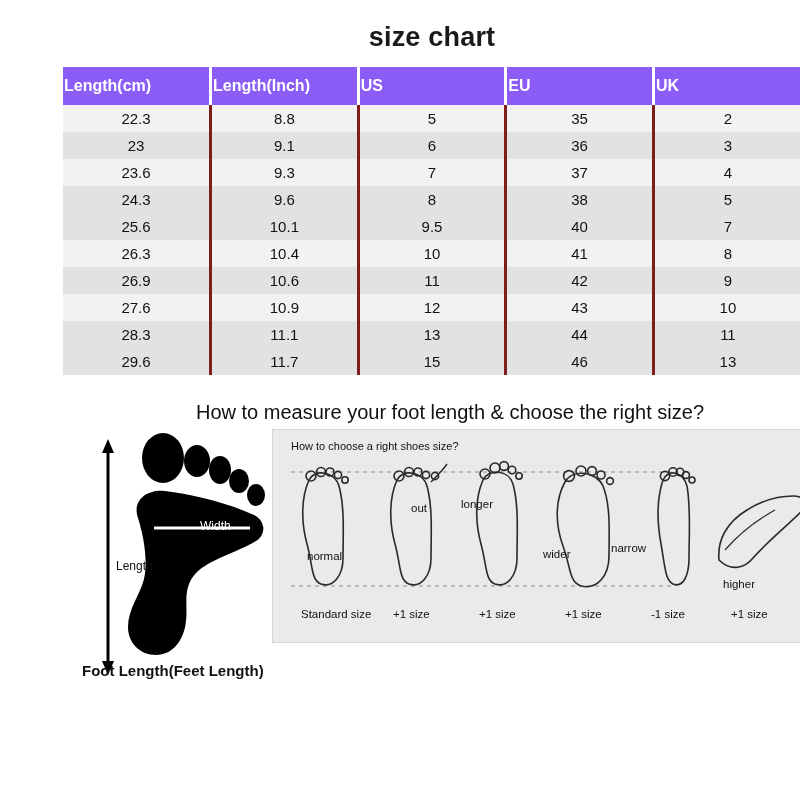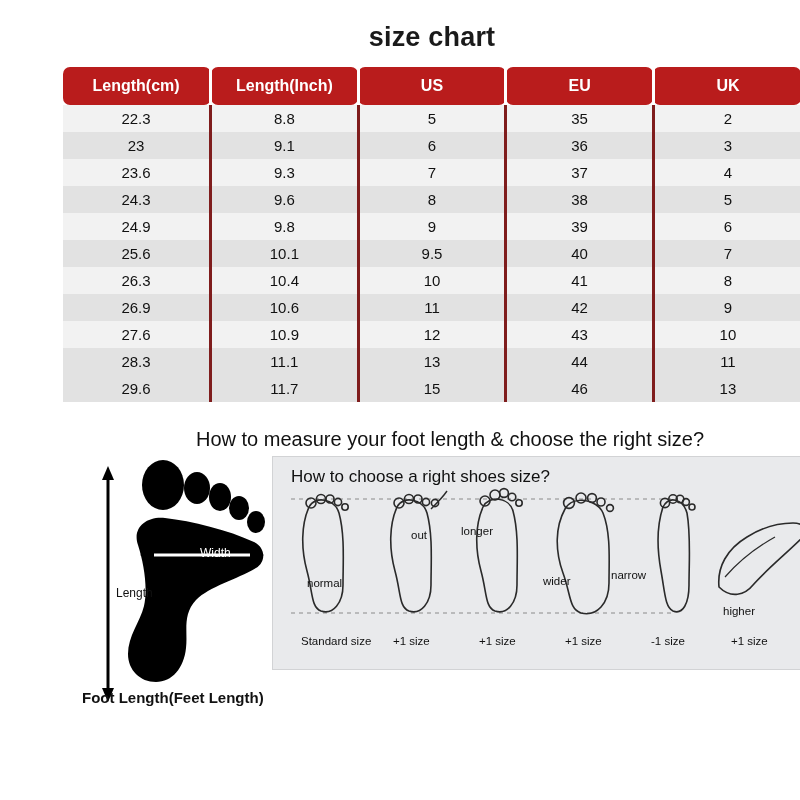--- a/index.html
+++ b/index.html
@@ -28,28 +28,27 @@
     padding-top: 22px;
     letter-spacing: 0.2px;
   }
   table.size-table {
     width: 738px;
     margin: 14px auto 0 auto;
     border-collapse: collapse;
     table-layout: fixed;
   }
   table.size-table th {
-    background: #b91c1c;
+    background: #8b5cf6;
     color: #ffffff;
     font-size: 16px;
     font-weight: bold;
     height: 36px;
     border-right: 3px solid #ffffff;
-    text-align: center;
-    border-radius: 7px;
+    text-align: left;
   }
   table.size-table th:last-child { border-right: none; }
   table.size-table td {
     height: 25px;
     font-size: 15px;
     text-align: center;
     border-right: 3px solid #7f1d1d;
     color: #111111;
   }
   table.size-table td:last-child { border-right: none; }
@@ -94,21 +93,21 @@
     top: 28px;
     width: 540px;
     height: 212px;
     background: #e9eaec;
     border: 1px solid #d2d3d5;
   }
   .chooser-title {
     position: absolute;
     left: 18px;
     top: 10px;
-    font-size: 17px;
+    font-size: 11px;
     color: #111111;
   }
   .lbl {
     position: absolute;
     font-size: 11.5px;
     color: #111111;
     white-space: nowrap;
   }
   svg { display: block; }
 </style>
@@ -151,27 +150,20 @@
         <td>37</td>
         <td>4</td>
       </tr>
       <tr class="row-even">
         <td>24.3</td>
         <td>9.6</td>
         <td>8</td>
         <td>38</td>
         <td>5</td>
       </tr>
-      <tr class="row-odd">
-        <td>24.9</td>
-        <td>9.8</td>
-        <td>9</td>
-        <td>39</td>
-        <td>6</td>
-      </tr>
       <tr class="row-even">
         <td>25.6</td>
         <td>10.1</td>
         <td>9.5</td>
         <td>40</td>
         <td>7</td>
       </tr>
       <tr class="row-odd">
         <td>26.3</td>
         <td>10.4</td>

